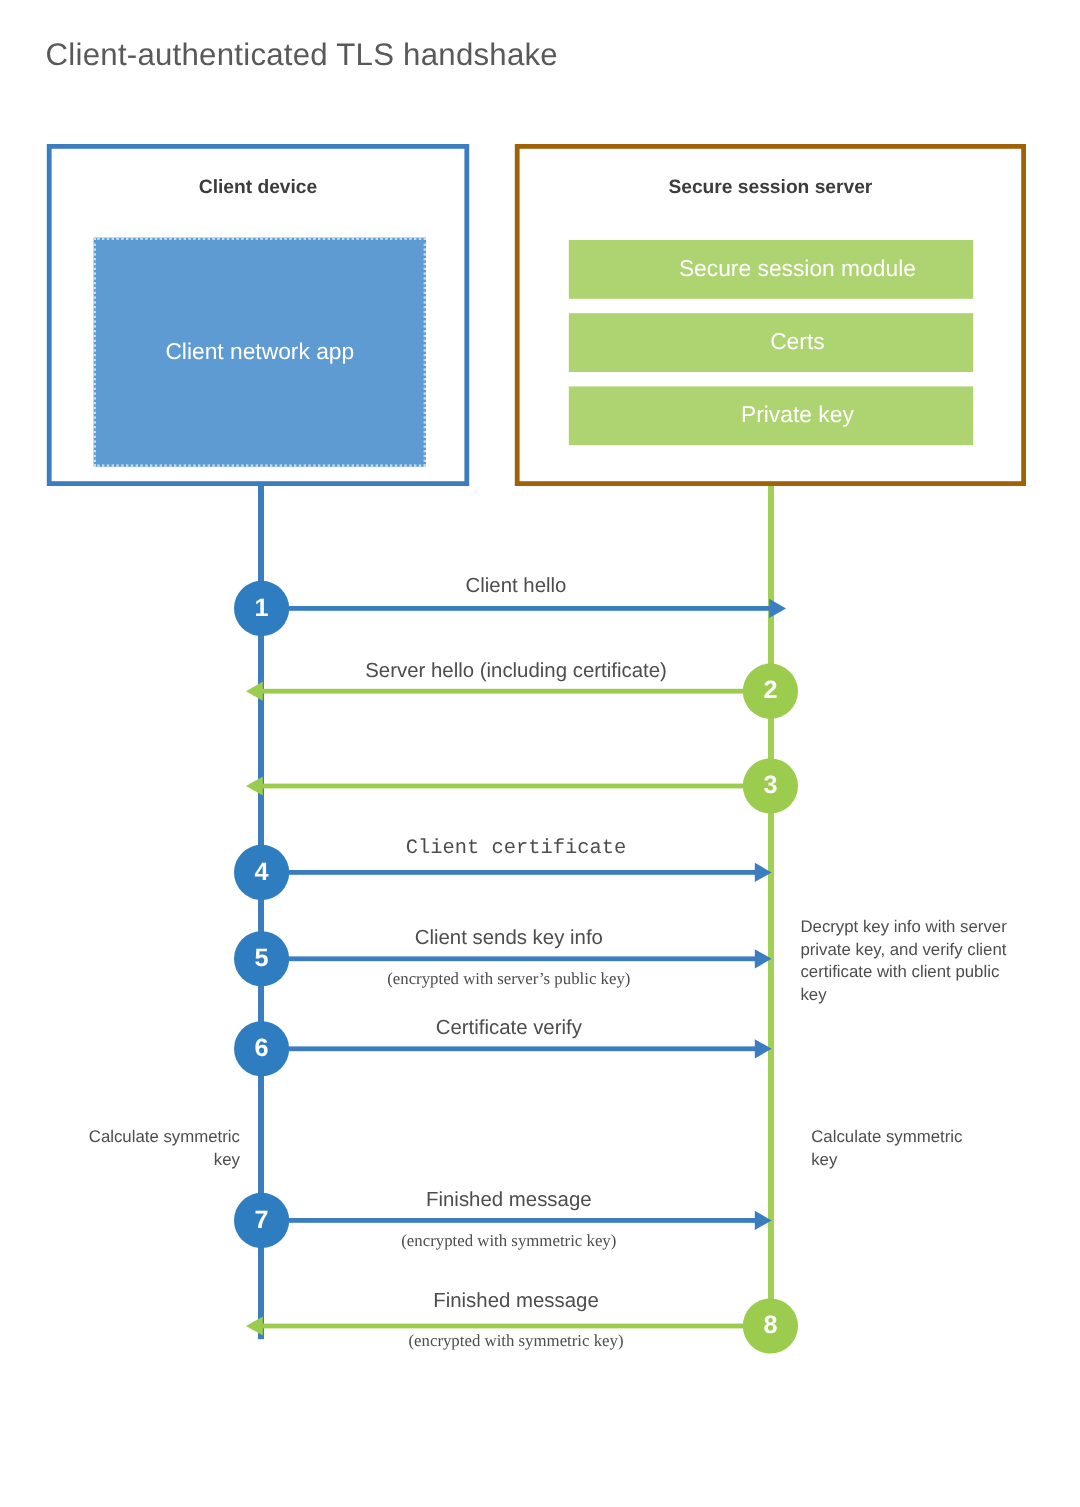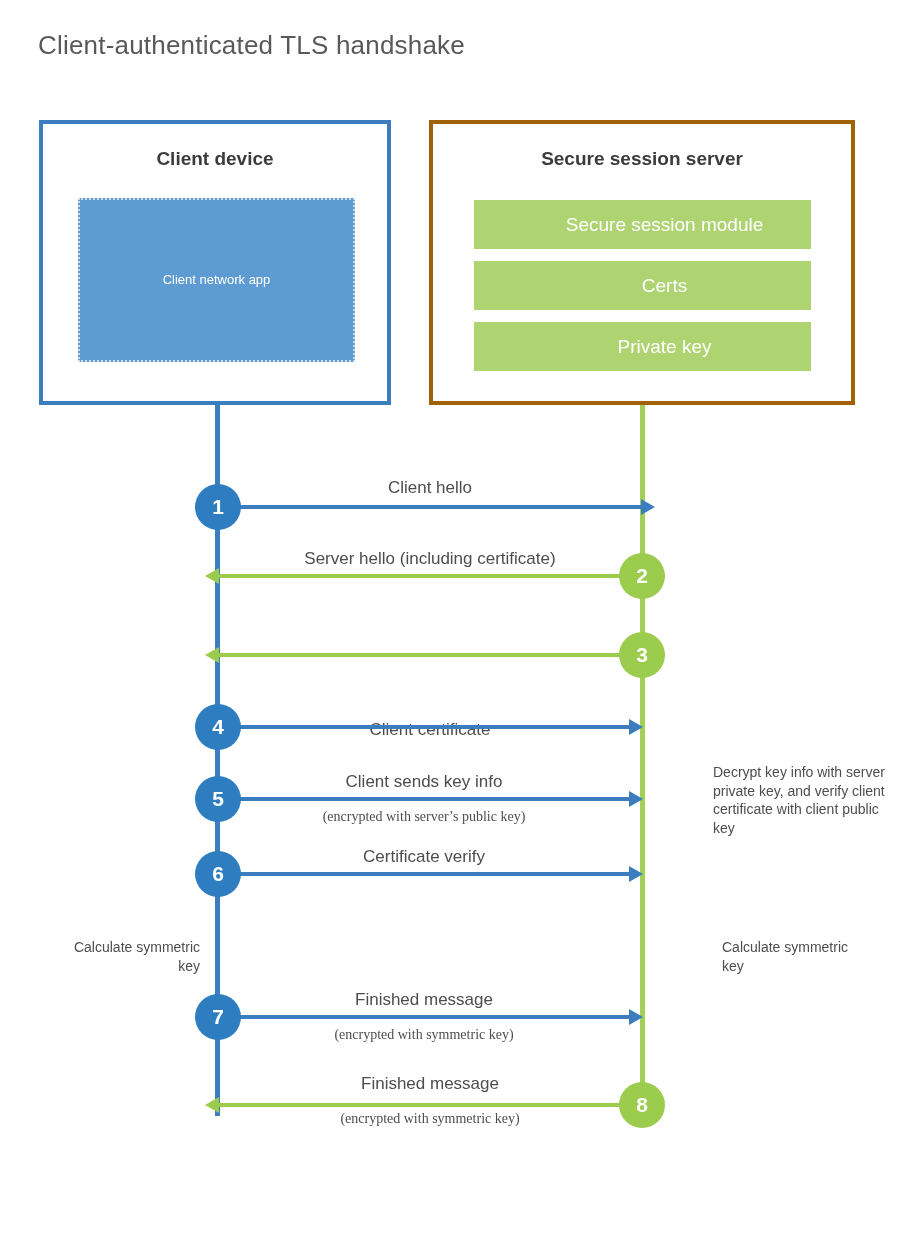--- a/index.html
+++ b/index.html
@@ -50,41 +50,41 @@
     width: 426px;
     height: 285px;
     border: 4px solid #a16207;
   }
   .party-title {
     position: absolute;
     left: 0;
     right: 0;
     top: 24px;
     text-align: center;
-    font-size: 19px;
+    font-size: 16px;
     font-weight: bold;
     color: #3c3c3c;
   }
 
   
   .client-app {
     position: absolute;
     left: 35px;
     top: 74px;
     width: 277px;
-    height: 164px;
+    height: 191px;
     background: #5e9bd3;
     border: 2px dotted #c9dcf0;
     box-sizing: border-box;
     display: flex;
     align-items: center;
     justify-content: center;
     text-align: center;
     color: #ffffff;
-    font-size: 13px;
+    font-size: 19px;
     line-height: 1.35;
     padding: 0 6px;
   }
 
   
   .server-bars {
     position: absolute;
     left: 41px;
     top: 76px;
     width: 337px;
@@ -180,21 +180,21 @@
     font-family: Liberation Serif, serif;
   }
 
   
   .side-note {
     position: absolute;
     font-size: 14px;
     line-height: 1.33;
     color: #4d4d4d;
   }
-  .side-note.right-col { text-align: left; margin-left: 46px; }
+  .side-note.right-col { text-align: left; }
   .side-note.left-col  { text-align: right; }
 </style>
 </head>
 <body>
 
 <div id="canvas">
 
   <div class="title">Client-authenticated TLS handshake</div>
 
   <div class="party-box client">
@@ -224,21 +224,21 @@
   <div class="msg green" style="left:218px; top:574px; width:424px;">
     <span class="arrowhead left"></span>
   </div>
   <div class="step-circle green" style="left:619px; top:553px;">2</div>
 
   <div class="msg green" style="left:218px; top:653px; width:424px;">
     <span class="arrowhead left"></span>
   </div>
   <div class="step-circle green" style="left:619px; top:632px;">3</div>
 
-  <div class="msg-label" style="left:218px; top:720px; width:424px;">Client certificate</div>
+  <div class="msg-label" style="left:218px; top:698px; width:424px;font-family:Liberation Mono, monospace;">Client certificate</div>
   <div class="msg blue" style="left:218px; top:725px; width:412px;">
     <span class="arrowhead right"></span>
   </div>
   <div class="step-circle blue" style="left:195px; top:704px;">4</div>
 
   <div class="msg-label" style="left:218px; top:772px; width:412px;">Client sends key info</div>
   <div class="msg blue" style="left:218px; top:797px; width:412px;">
     <span class="arrowhead right"></span>
   </div>
   <div class="msg-sublabel" style="left:218px; top:809px; width:412px;">(encrypted with server’s public key)</div>

